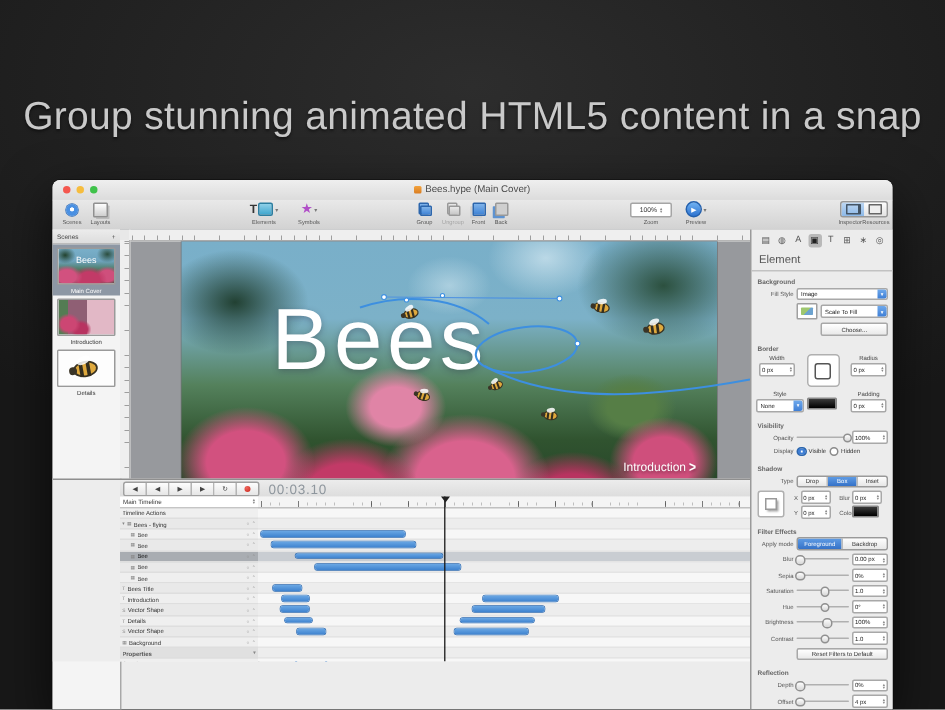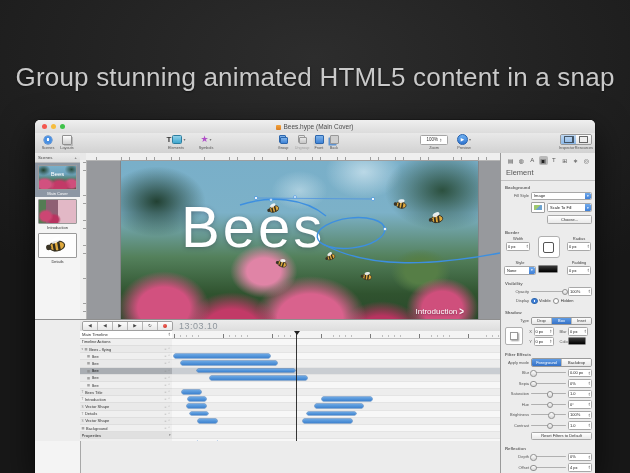--- a/index.html
+++ b/index.html
@@ -673,21 +673,21 @@
       <span class="tbtns" id="transport-buttons">
           <span class="tbtn">◀︎</span>
           <span class="tbtn">◀</span>
           <span class="tbtn">▶</span>
           <span class="tbtn">▶︎</span>
           <span class="tbtn">↻</span>
           <span class="tbtn">
             <span class="rec"></span>
           </span>
         </span>
-      <span class="timecode">13:03.10</span>
+      <span class="timecode">00:03.10</span>
     </div>
     <div class="tl-left">
       <div class="tl-selector">
         <span>Main Timeline</span>
           <span class="stepper-arrows">
             <span>▴</span>
             <span>▾</span>
           </span>
       </div>
       <div id="tl-rows-left">

